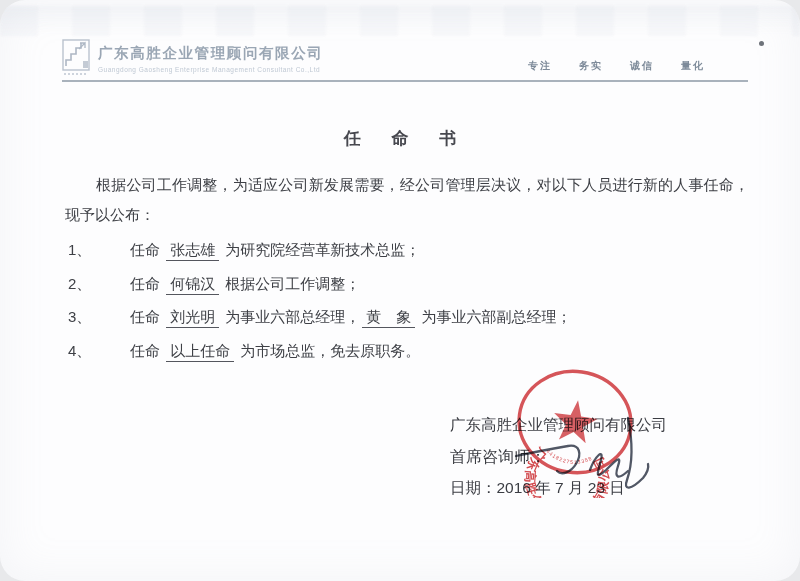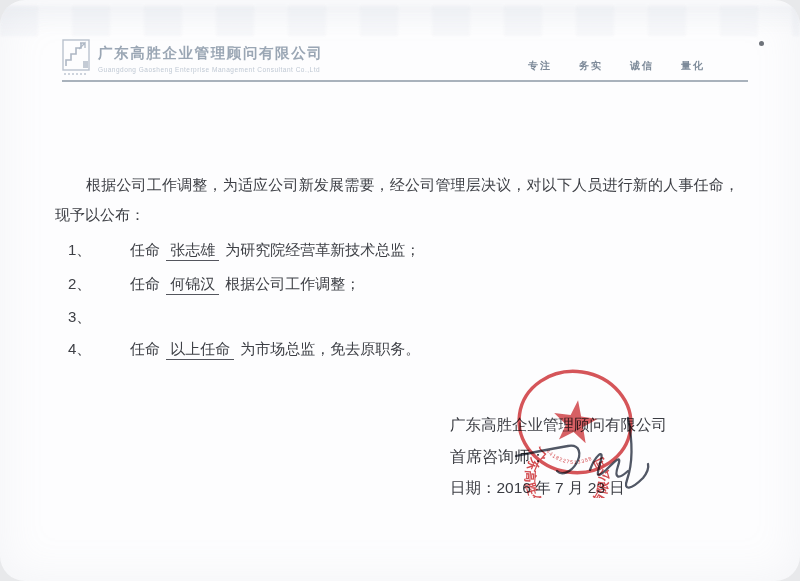--- a/index.html
+++ b/index.html
@@ -44,21 +44,21 @@
     position:absolute;left:62px;top:80px;width:686px;height:1.5px;
     background:#9aa4b0;opacity:.85;
   }
   
   .doc-title{
     position:absolute;left:0;right:0;top:127px;text-align:center;
     font-size:17px;font-weight:bold;letter-spacing:13px;color:#47484f;
     text-indent:13px;
   }
   .intro{
-    position:absolute;left:55px;top:170px;width:684px;
+    position:absolute;left:65px;top:170px;width:684px;
     font-size:15px;line-height:30px;text-indent:31px;color:#3e4046;
     text-align:justify;
   }
   .appt-list{position:absolute;left:68px;top:234px;width:680px;}
   .appt-row{display:flex;line-height:31.5px;font-size:15px;color:#3e4046;}
   .appt-num{width:62px;flex:0 0 62px;}
   .appt-body{white-space:nowrap;}
   .uname{
     border-bottom:1.2px solid #54565e;padding:0 4px;margin:0 2px;font-family:Liberation Mono, monospace;
   }
@@ -99,32 +99,34 @@
     <div class="brand-en">Guangdong Gaosheng Enterprise Management Consultant Co.,Ltd</div>
   </div>
   <div class="slogans">
     <span>专注</span>
     <span>务实</span>
     <span>诚信</span>
     <span>量化</span>
   </div>
   <div class="header-rule"></div>
 
+  <div class="doc-title">任 命 书</div>
   <div class="intro">根据公司工作调整，为适应公司新发展需要，经公司管理层决议，对以下人员进行新的人事任命，现予以公布：</div>
   <div class="appt-list">
       <div class="appt-row">
         <span class="appt-num">1、</span>
         <span class="appt-body"><span>任命 </span><span class="uname">张志雄</span><span> 为研究院经营革新技术总监；</span></span>
       </div>
       <div class="appt-row">
         <span class="appt-num">2、</span>
         <span class="appt-body"><span>任命 </span><span class="uname">何锦汉</span><span> 根据公司工作调整；</span></span>
       </div>
       <div class="appt-row">
         <span class="appt-num">3、</span>
+        <span class="appt-body"><span>任命 </span><span class="uname">刘光明</span><span> 为事业六部总经理，</span><span class="uname">黄　象</span><span> 为事业六部副总经理；</span></span>
       </div>
       <div class="appt-row">
         <span class="appt-num">4、</span>
         <span class="appt-body"><span>任命 </span><span class="uname">以上任命</span><span> 为市场总监，免去原职务。</span></span>
       </div>
     </div>
 
   <div class="sig-company">广东高胜企业管理顾问有限公司</div>
   <div class="sig-role">首席咨询师：</div>
   <div class="sig-date">日期：2016 年 7 月 23 日</div>

